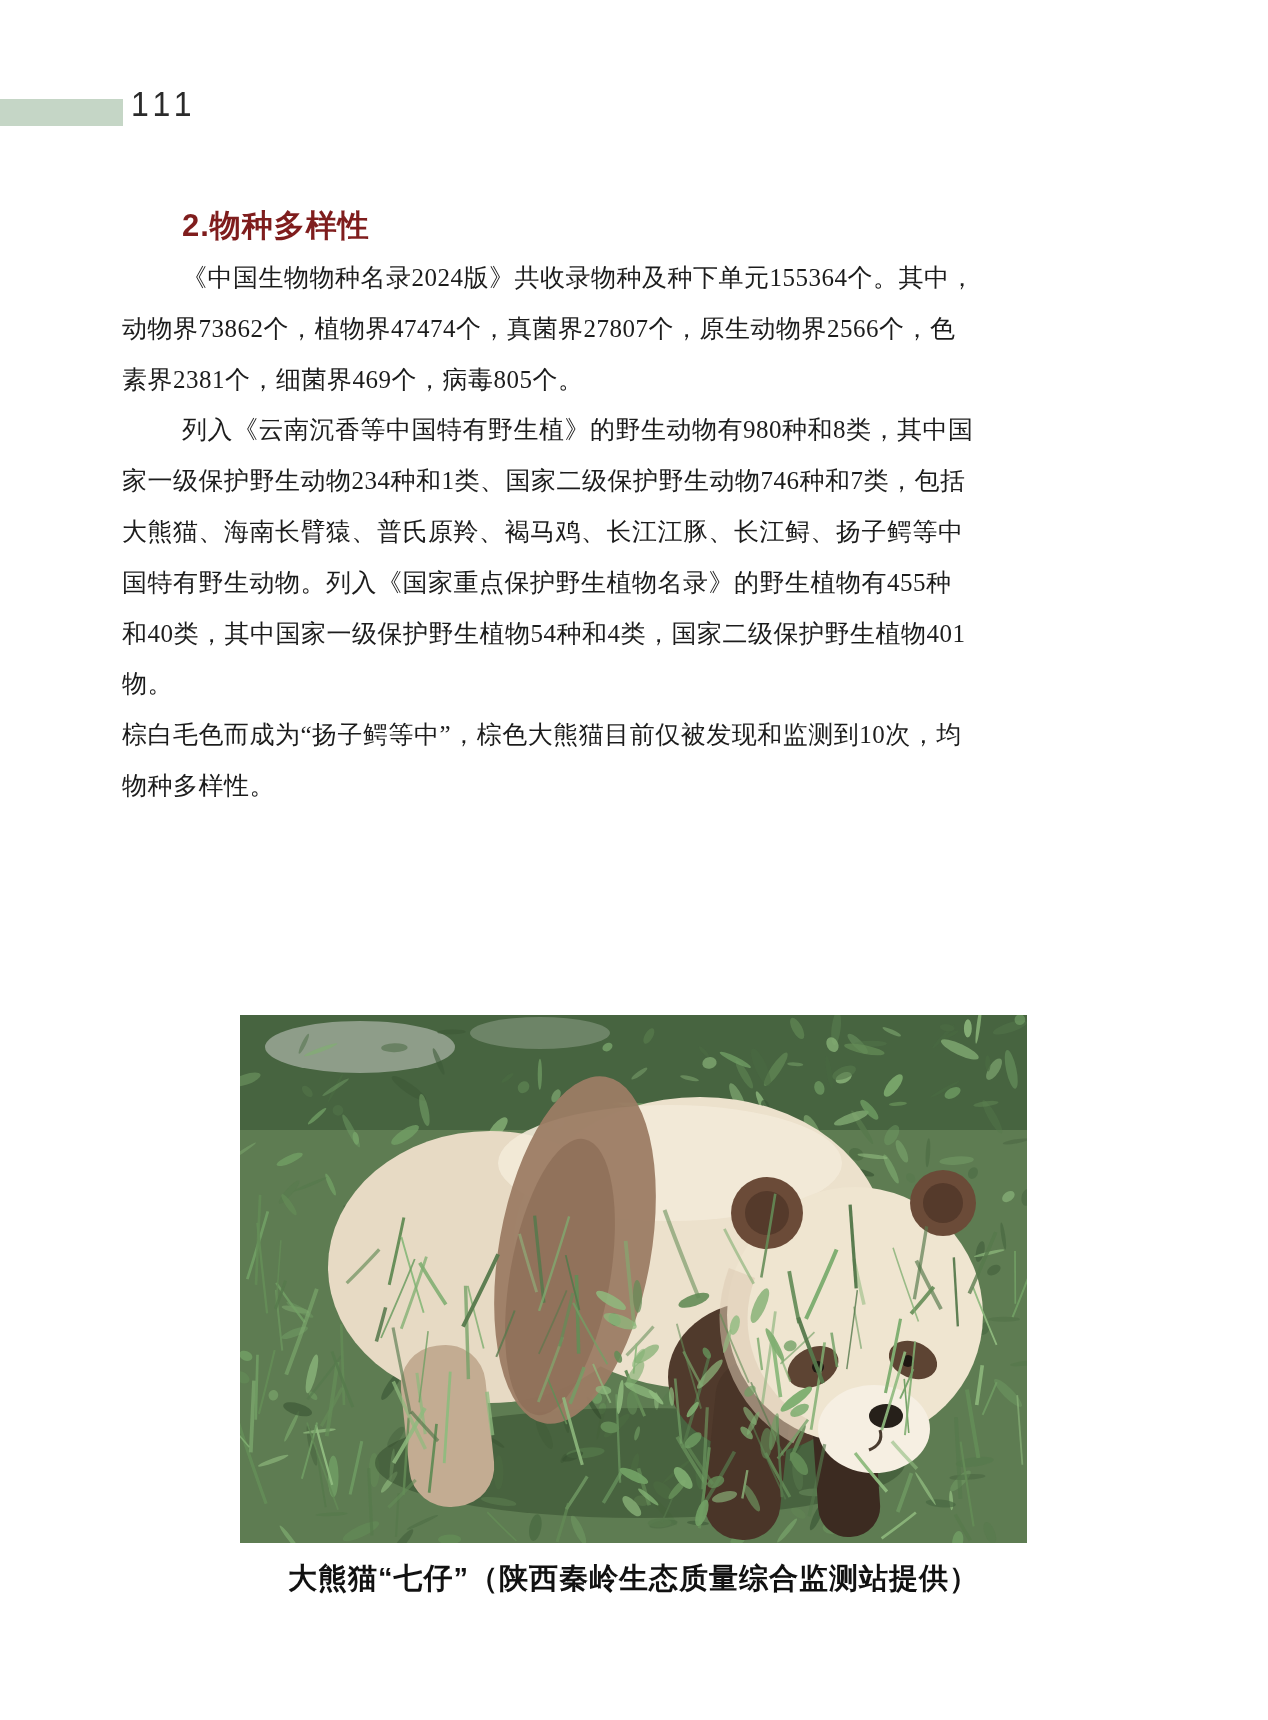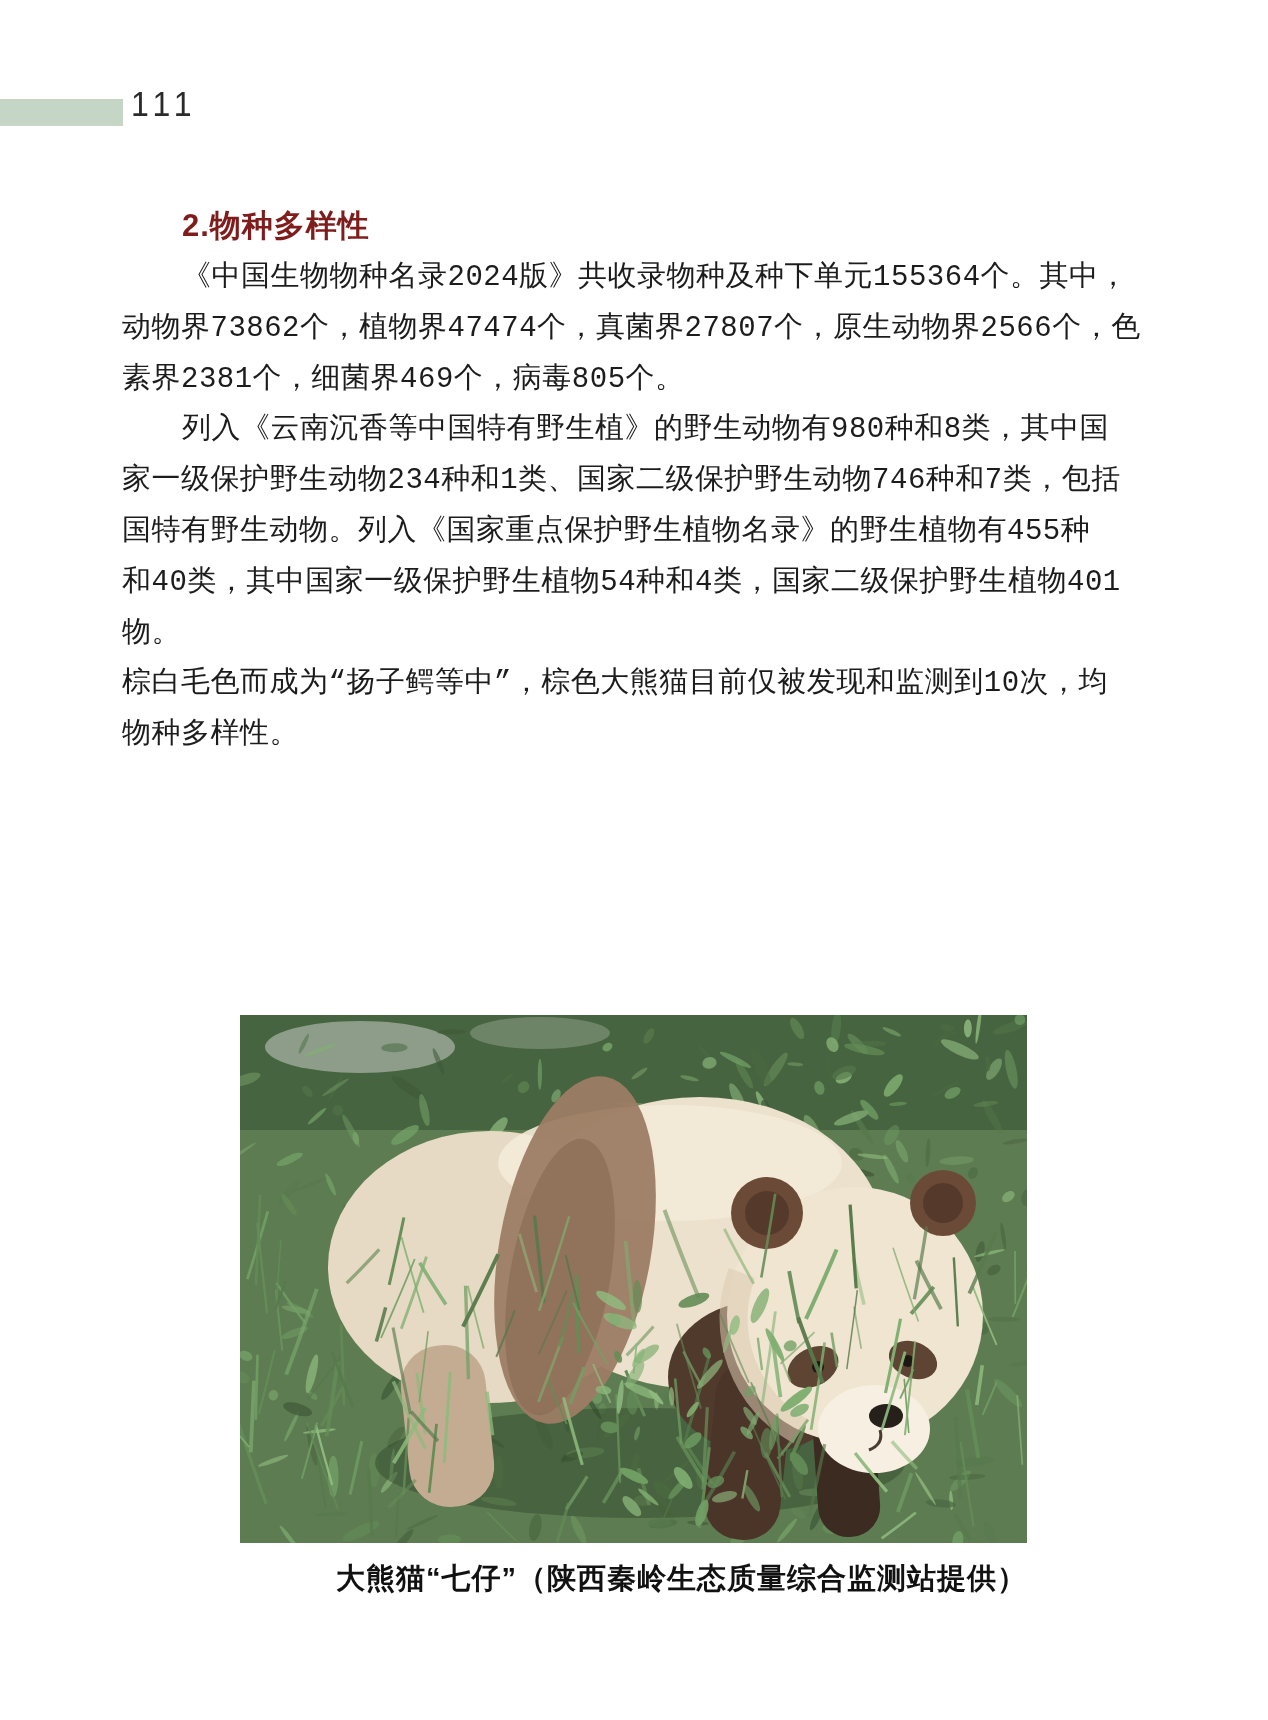--- a/index.html
+++ b/index.html
@@ -22,30 +22,30 @@
 
   
   .textcol{position:absolute;left:122px;top:205px;width:1006px;}
   h2.heading{
     margin:0 0 6px 60px;
     font-family:"Liberation Sans", sans-serif;
     font-size:31px;font-weight:700;color:#7f1d1d;
     line-height:42px;letter-spacing:1px;
   }
   .line{
-    font-size:29px;line-height:50.8px;height:50.8px;
-    white-space:nowrap;letter-spacing:0.5px;color:#1c1c1c;font-family:Liberation Mono, monospace;
+    font-size:25px;line-height:50.8px;height:50.8px;
+    white-space:nowrap;letter-spacing:0.5px;color:#1c1c1c;
   }
   .line.indent{padding-left:60px;}
 
   
   figure.photo{position:absolute;left:240px;top:1015px;width:787px;margin:0;}
   figure.photo svg{display:block;width:787px;height:528px;}
   figcaption{
-    margin-top:16px;text-align:right;
+    margin-top:16px;text-align:center;
     font-family:"Liberation Sans", sans-serif;
     font-size:29px;font-weight:700;color:#111;letter-spacing:1px;
   }
 </style>
 </head>
 <body>
 
 <div class="page">
 
   <div class="band" style="background: rgb(197, 214, 198);"></div>
@@ -56,20 +56,21 @@
 
     <div>
       <div class="line indent">《中国生物物种名录2024版》共收录物种及种下单元155364个。其中，</div>
       <div class="line">动物界73862个，植物界47474个，真菌界27807个，原生动物界2566个，色</div>
       <div class="line">素界2381个，细菌界469个，病毒805个。</div>
     </div>
 
     <div>
       <div class="line indent">列入《云南沉香等中国特有野生植》的野生动物有980种和8类，其中国</div>
       <div class="line">家一级保护野生动物234种和1类、国家二级保护野生动物746种和7类，包括</div>
+      <div class="line">大熊猫、海南长臂猿、普氏原羚、褐马鸡、长江江豚、长江鲟、扬子鳄等中</div>
       <div class="line">国特有野生动物。列入《国家重点保护野生植物名录》的野生植物有455种</div>
       <div class="line">和40类，其中国家一级保护野生植物54种和4类，国家二级保护野生植物401</div>
       <div class="line">物。</div>
     </div>
 
     <div>
       <div class="line">棕白毛色而成为“扬子鳄等中”，棕色大熊猫目前仅被发现和监测到10次，均</div>
       <div class="line">物种多样性。</div>
     </div>
   </div>

